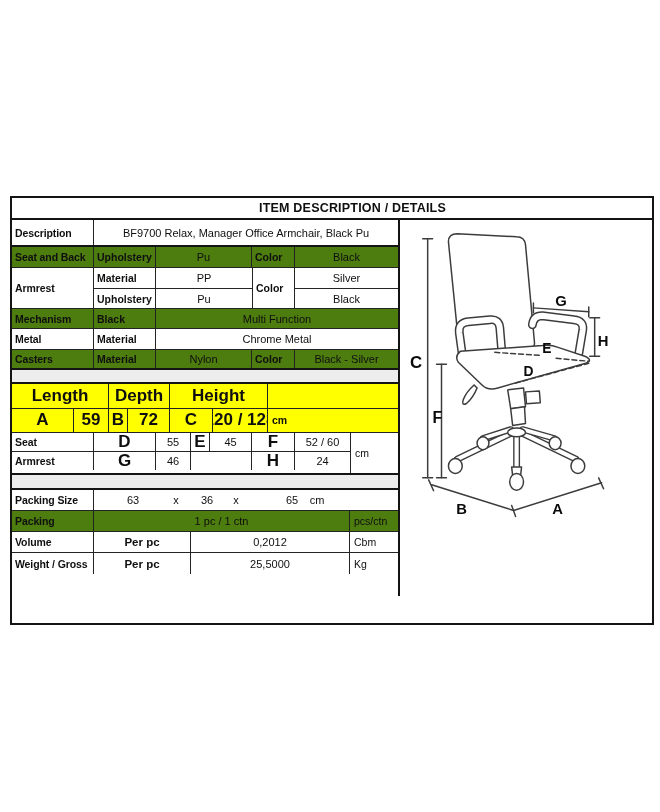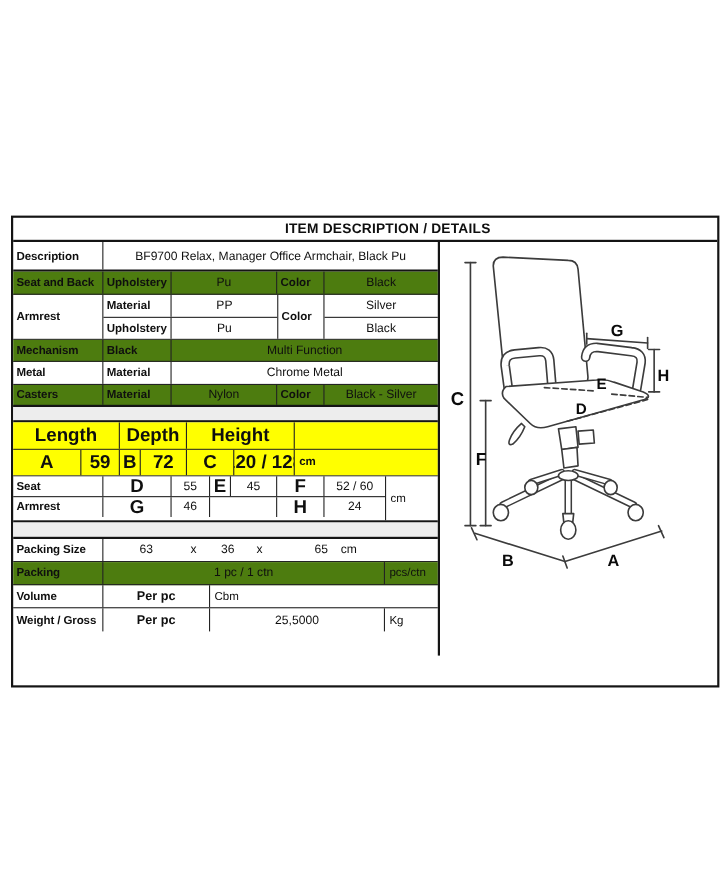--- a/index.html
+++ b/index.html
@@ -173,20 +173,21 @@
 
       <div class="row shaded" style="height:21px">
         <div class="cell lab" style="width:82px">Packing</div>
         <div class="cell" style="width:256px">1 pc / 1 ctn</div>
         <div class="cell unit noR" style="flex:1">pcs/ctn</div>
       </div>
 
       <div class="row" style="height:21px">
         <div class="cell lab" style="width:82px">Volume</div>
         <div class="cell" style="width:97px;font-weight:bold;font-size:11.5px">Per pc</div>
+        <div class="cell" style="width:159px">0,2012</div>
         <div class="cell unit noR" style="flex:1">Cbm</div>
       </div>
 
       <div class="row nob" style="height:21px">
         <div class="cell lab" style="width:82px">Weight / Gross</div>
         <div class="cell" style="width:97px;font-weight:bold;font-size:11.5px">Per pc</div>
         <div class="cell" style="width:159px">25,5000</div>
         <div class="cell unit noR" style="flex:1">Kg</div>
       </div>
     </div>

